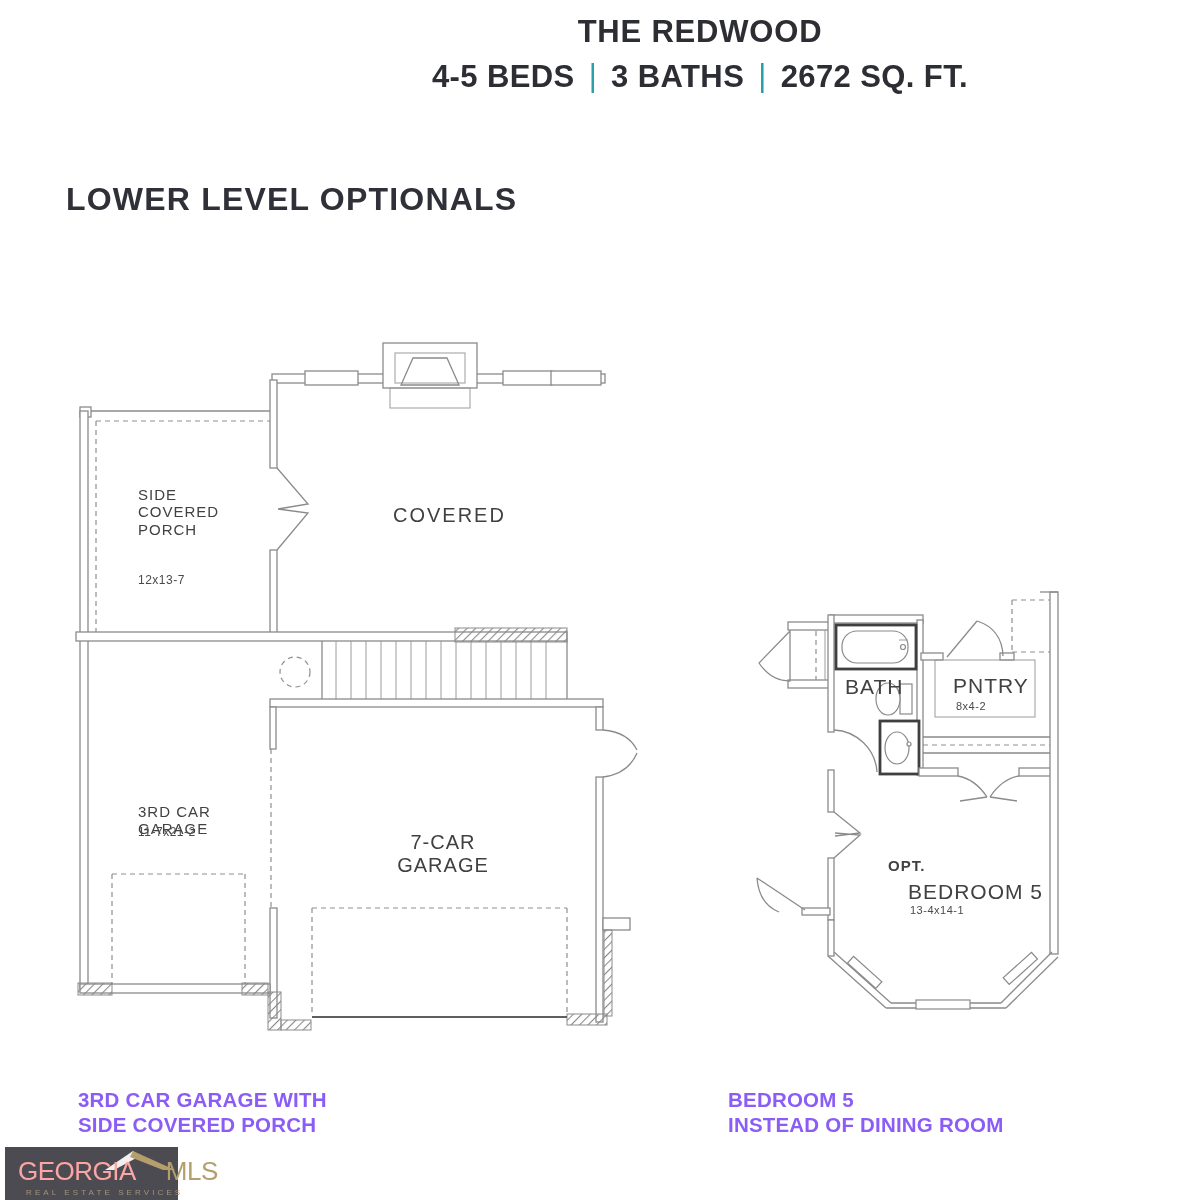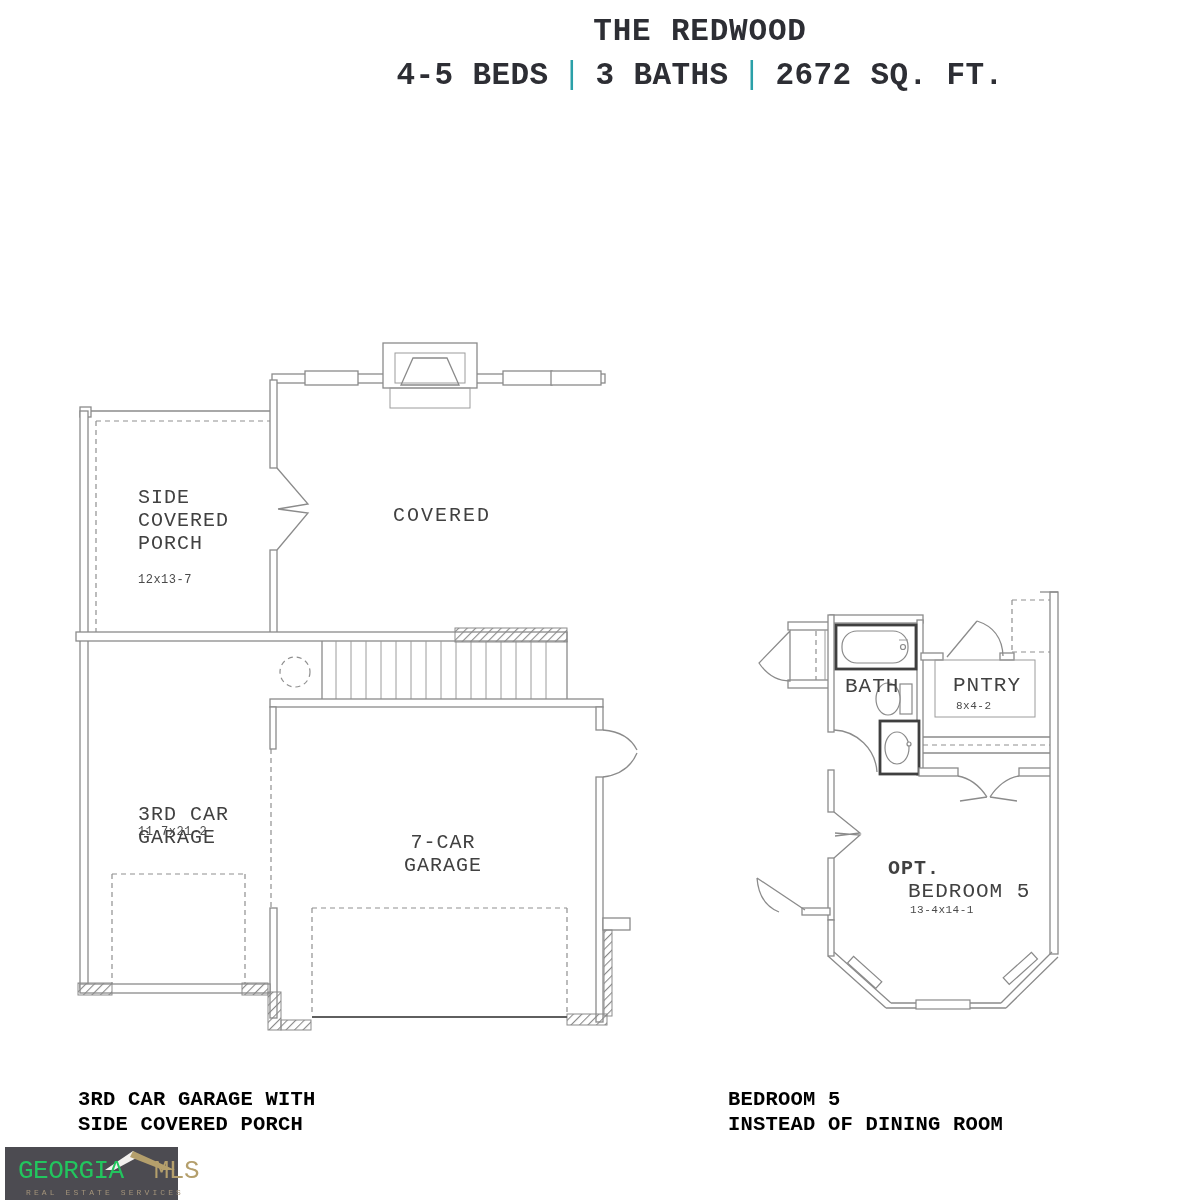--- a/index.html
+++ b/index.html
@@ -1,67 +1,68 @@
 <!DOCTYPE html>
 <html><head>
 <meta charset="utf-8">
 <style>
   html,body{margin:0;padding:0;background:#fff;}
   .page{
     position:relative;width:1105px;height:1200px;background:#fff;overflow:hidden;
-    font-family:Liberation Mono, monospace;color:#2d2e34;
+    font-family:Liberation Sans, sans-serif;color:#2d2e34;
   }
   
   .hdr{position:absolute;left:200px;top:14px;width:1000px;text-align:center;}
   .hdr-title{font-size:31px;font-weight:bold;letter-spacing:.8px;color:#2d2e34;}
   .hdr-specs{margin-top:9px;font-size:31px;font-weight:bold;letter-spacing:.4px;color:#2d2e34;}
   .hdr-specs .pipe{color:#2BA0A8;font-weight:400;padding:0 14px;position:relative;top:-1px;}
   
   .section-title{position:absolute;left:66px;top:181px;font-size:32px;font-weight:bold;
     letter-spacing:1.2px;color:#303138;}
   
-  .rm{position:absolute;color:#414141;font-size:20px;line-height:1.16;letter-spacing:1px;
+  .rm{position:absolute;color:#414141;font-size:15px;line-height:1.16;letter-spacing:1px;
     white-space:pre-line;}
   .rm.dims{font-size:12px;letter-spacing:.5px;color:#4a4a4a;}
   .rm.center{text-align:center;}
   .rm.bold{font-weight:bold;}
   
-  .caption{position:absolute;font-size:20.5px;font-weight:bold;color:#000000;
+  .caption{position:absolute;font-size:20.5px;font-weight:bold;color:#8b5cf6;
     line-height:1.2;letter-spacing:.2px;white-space:pre-line;}
   
   .plan-svg{position:absolute;left:0;top:0;}
   .w{fill:#fff;stroke:#8b8b8b;stroke-width:1.3;}
   .ln{fill:none;stroke:#8b8b8b;stroke-width:1.3;}
   .lt{fill:none;stroke:#9c9c9c;stroke-width:1;}
   .dsh{fill:none;stroke:#8f8f8f;stroke-width:1.2;stroke-dasharray:5 4;}
   .dk{fill:#fff;stroke:#3f3f3f;stroke-width:2.8;}
   .fx{fill:#fff;stroke:#8a8a8a;stroke-width:1.2;}
   .ht{fill:url(#hatch);stroke:#8b8b8b;stroke-width:1;}
   
   .logo{position:absolute;left:5px;top:1147px;width:173px;height:60px;background:#4C4B51;}
   .logo-roof{position:absolute;left:98px;top:1px;}
   .logo-brand{position:absolute;left:13px;top:11px;font-size:26px;letter-spacing:-.5px;
     line-height:26px;white-space:nowrap;}
-  .logo-brand .g{color:#22c55e;}
+  .logo-brand .g{color:#fca5a5;}
   .logo-brand .m{color:#B49F6C;margin-left:30px;}
   .logo-tagline{position:absolute;left:21px;top:41px;font-size:8px;letter-spacing:3.1px;
     color:#A3937A;white-space:nowrap;}
 </style>
 </head>
 <body>
 
 <div class="page">
 
   <div class="hdr">
     <div class="hdr-title">THE REDWOOD</div>
     <div class="hdr-specs">
       <span>4-5 BEDS</span><span class="pipe">|</span><span>3 BATHS</span><span class="pipe">|</span><span>2672 SQ. FT.</span>
     </div>
   </div>
 
+  <div class="section-title">LOWER LEVEL OPTIONALS</div>
 
   <svg class="plan-svg" width="1179" height="1200" viewBox="0 0 1179 1200">
     <defs>
       <pattern id="hatch" width="6" height="6" patternUnits="userSpaceOnUse" patternTransform="rotate(45)">
         <line x1="0" y1="0" x2="0" y2="6" stroke="#8a8a8a" stroke-width="2.2"></line>
       </pattern>
     </defs>
 
     <g>
 

